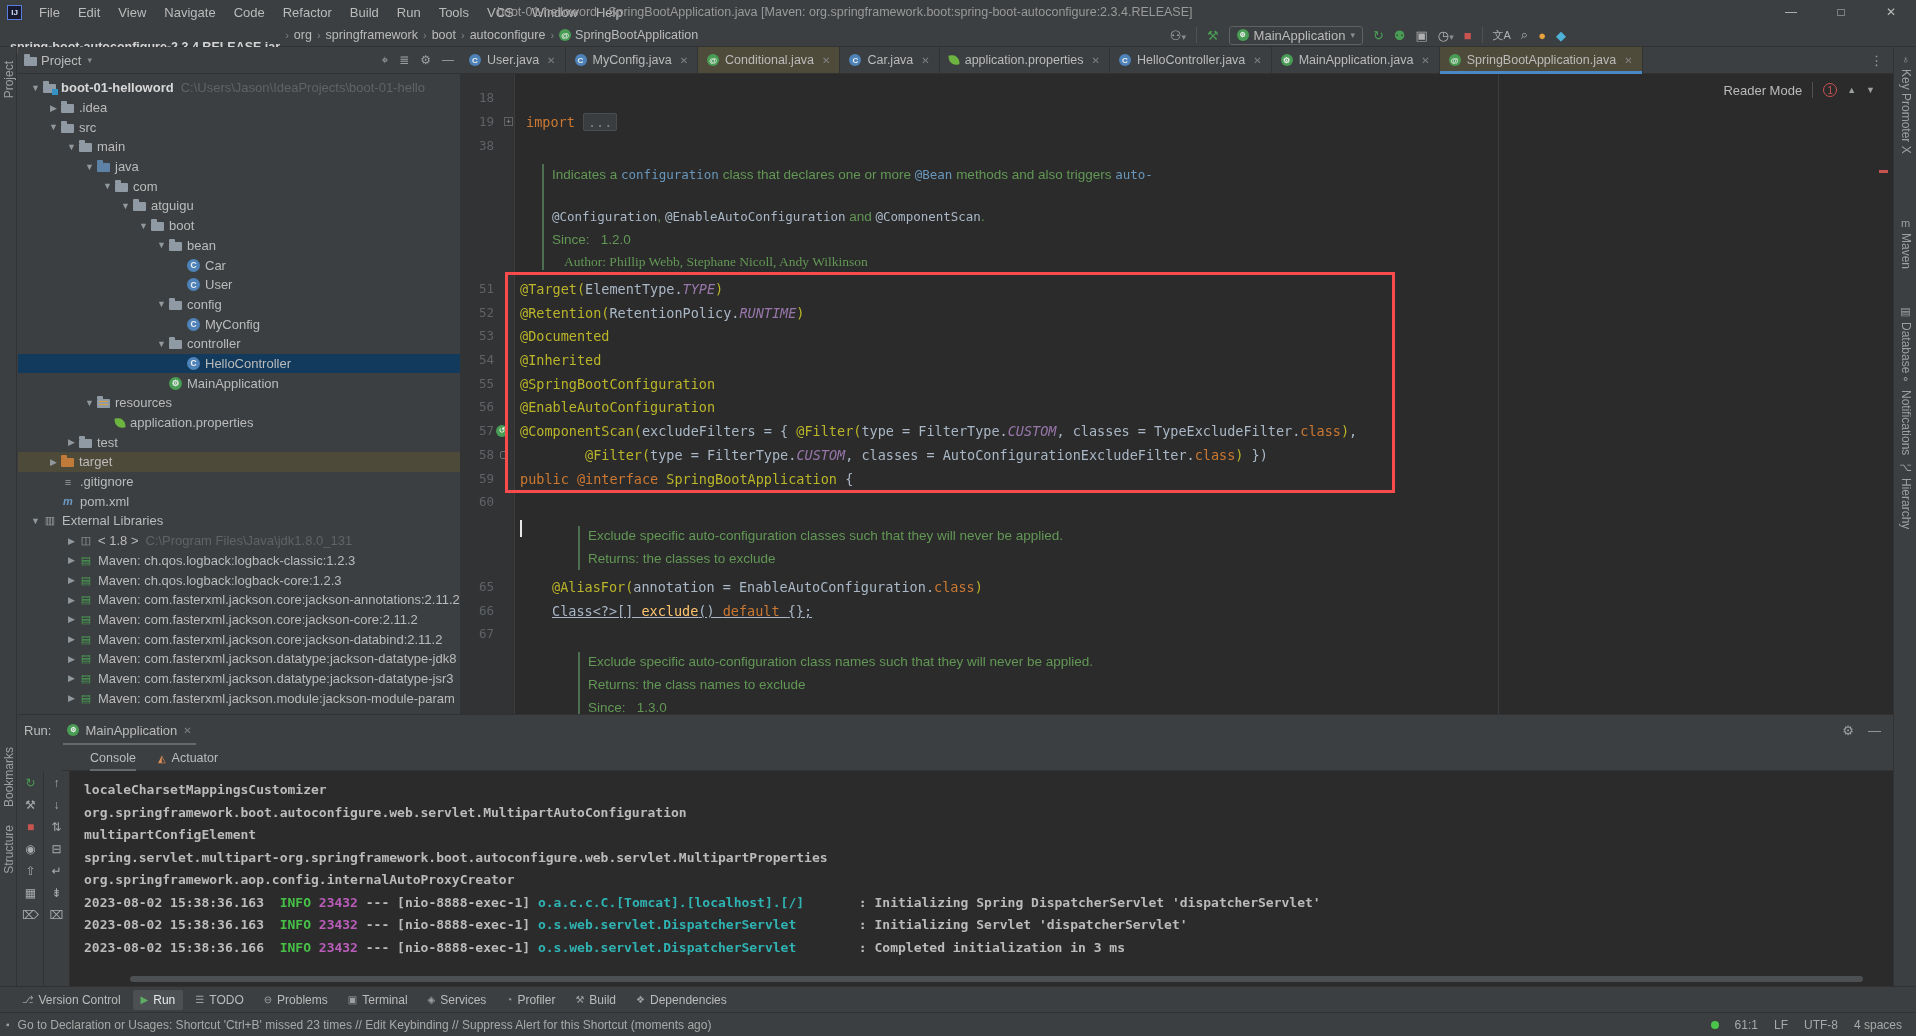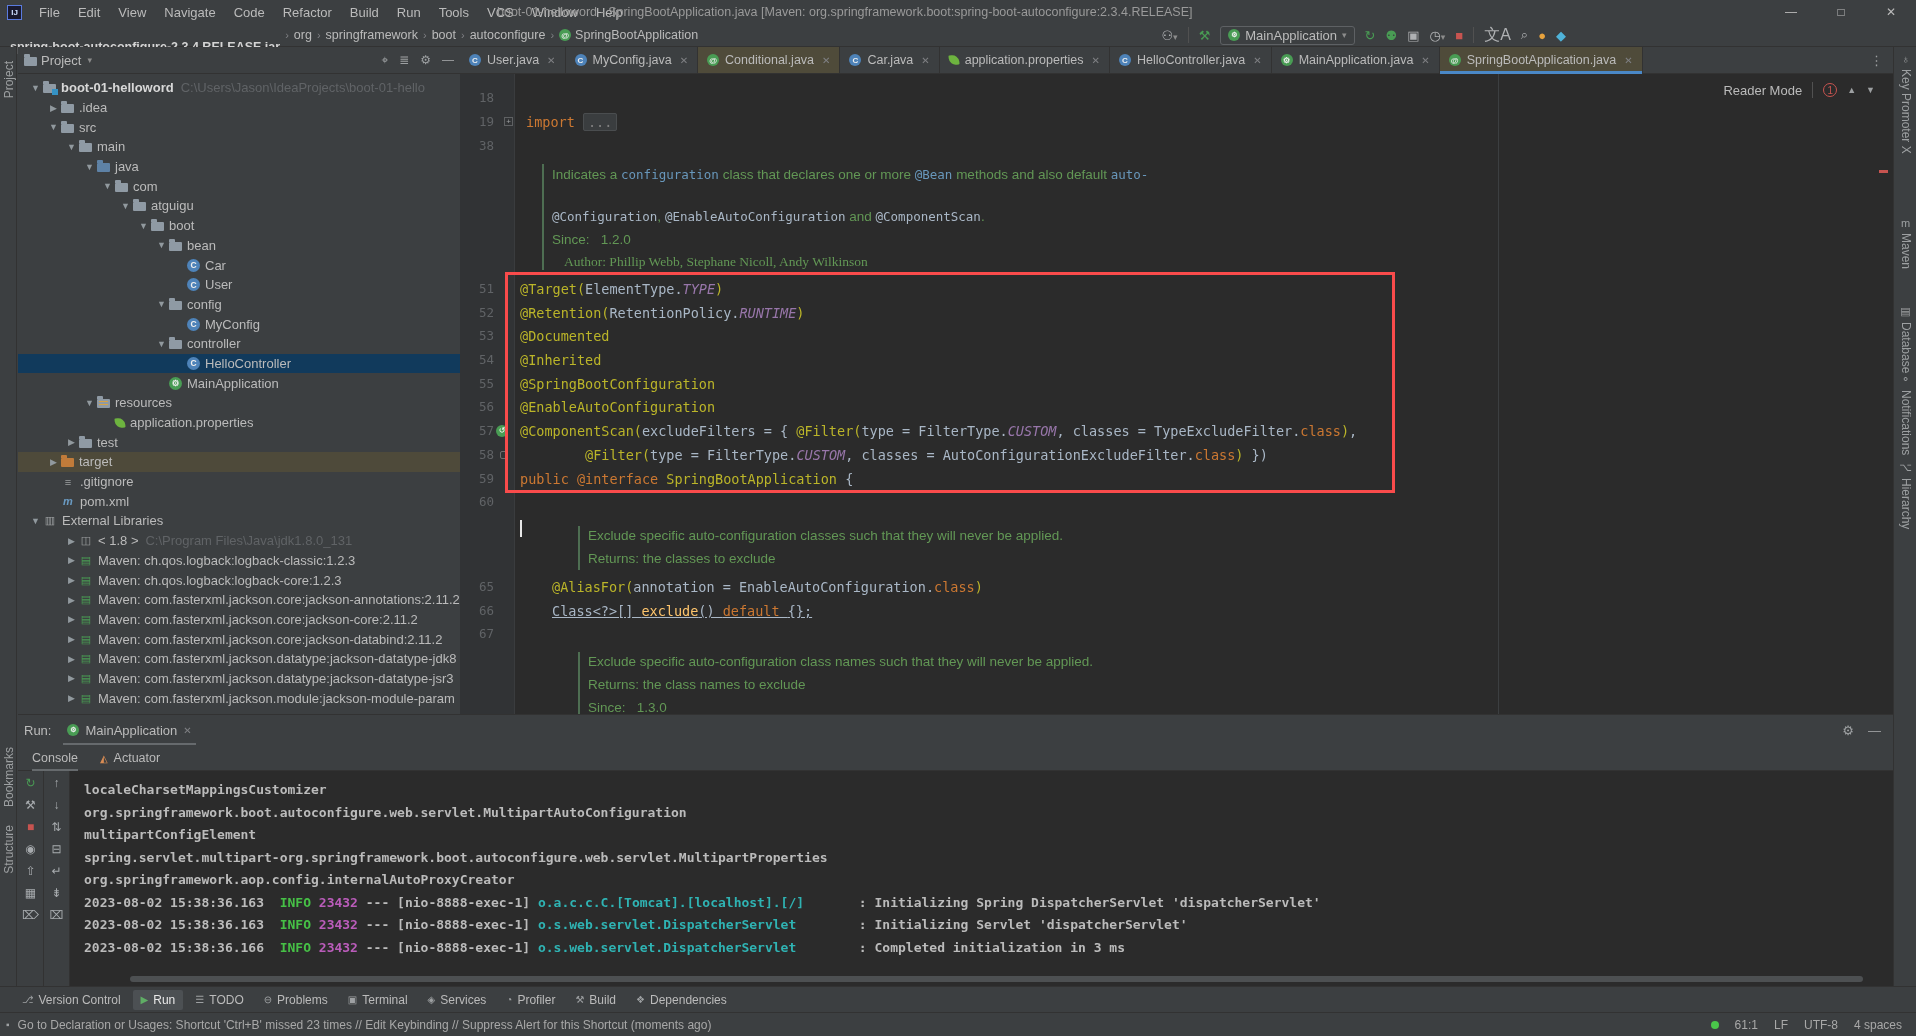--- a/index.html
+++ b/index.html
@@ -116,21 +116,21 @@
 
   
   .runpanel { position:absolute; left:18px; top:714px; width:1875px; height:272px; background:#3C3F41;
     border-top:1px solid #323232; }
   .runhead { height:30px; display:flex; align-items:center; padding-left:6px; }
   .runtab { display:flex; align-items:center; gap:6px; margin-left:12px; padding:0 4px; position:relative; height:30px; }
   .runtab::after { content:''; position:absolute; left:0; right:0; bottom:0; height:2px; background:#666A6D; }
   .runhead .hic { color:#9DA0A2; margin-left:14px; }
   .runhead .rsp { flex:1; }
   .runhead .hic:last-child { margin-right:12px; }
-  .runtabs { height:26px; display:flex; align-items:flex-start; border-bottom:1px solid #323232; padding-left:14px; gap:22px; }
+  .runtabs { height:26px; display:flex; align-items:flex-start; border-bottom:1px solid #323232; padding-left:28px; gap:22px;margin-left:44px; }
   .rtab { position:relative; height:26px; display:flex; align-items:center; gap:6px; color:#BBBBBB; font-size:12.5px; }
   .rtab.on::after { content:''; position:absolute; left:0; right:0; bottom:0; height:2px; background:#666A6D; }
   .runbody { position:relative; height:215px; display:flex; }
   .istrip { width:26px; display:flex; flex-direction:column; align-items:center; padding-top:6px; gap:9px;
     border-right:1px solid #323232; }
   .istrip .ii { font-size:12px; color:#A7ABAE; line-height:13px; }
   .ii.g { color:#499C54; } .ii.r { color:#C75450; }
   .console { flex:1; position:relative; background:#2B2B2B; padding:8px 0 0 14px; overflow:hidden;
     font-family:"DejaVu Sans Mono", monospace; font-size:13px; font-weight:bold; }
   .cline { height:22.5px; line-height:22.5px; white-space:pre; color:#BBBBBB; }
@@ -203,21 +203,21 @@
         <span class="circ c-boot" style="width:12px;height:12px;font-size:7px">⚙</span>
         <span>MainApplication</span>
         <span class="dd">▾</span>
       </span>
       <span class="nico g">↻</span>
       <span class="nico g">⚉</span>
       <span class="nico">▣</span>
       <span class="nico">◷<span class="dd">▾</span></span>
       <span class="nico r">■</span>
       <span class="vsep"></span>
-      <span class="nico" style="font-size:16px">文A</span>
+      <span class="nico" style="font-size:11px">文A</span>
       <span class="nico">⌕</span>
       <span class="nico o">●</span>
       <span class="nico bl">◆</span>
     </div>
   </div>
 
   <div class="lstrip">
     <span class="vlabel" style="top:14px">Project</span>
     <span class="vlabel" style="top:700px">Bookmarks</span>
     <span class="vlabel" style="top:778px">Structure</span>
@@ -453,21 +453,21 @@
         <span class="errball">1</span>
         <span class="chvr">▲</span>
         <span class="chvr">▼</span>
       </div>
       <div class="scrollerr"></div>
     <div class="gnum" style="top: 13px;">18</div>
         <div class="gnum" style="top: 37px;">19</div>
         <div class="foldbox" style="left: 44px; top: 43px;">+</div>
         <div class="eline" style="left: 66px; top: 37px;"><span class="s-k">import </span><span class="foldchip">...</span></div>
         <div class="gnum" style="top: 61px;">38</div>
-        <div class="eline doc" style="left: 92px; top: 90px;"><span class="s-d">Indicates a </span><span class="s-dc">configuration</span><span class="s-d"> class that declares one or more </span><span class="s-dc">@Bean</span><span class="s-d"> methods and also default </span><span class="s-dc">auto-</span></div>
+        <div class="eline doc" style="left: 92px; top: 90px;"><span class="s-d">Indicates a </span><span class="s-dc">configuration</span><span class="s-d"> class that declares one or more </span><span class="s-dc">@Bean</span><span class="s-d"> methods and also triggers </span><span class="s-dc">auto-</span></div>
         <div class="eline doc" style="left: 92px; top: 132px;"><span class="s-dg">@Configuration</span><span class="s-d">, </span><span class="s-dg">@EnableAutoConfiguration</span><span class="s-d"> and </span><span class="s-dg">@ComponentScan</span><span class="s-d">.</span></div>
         <div class="eline doc" style="left: 92px; top: 155px;"><span class="s-d">Since:   1.2.0</span></div>
         <div class="eline doc" style="left: 104px; top: 177px; font-family: Liberation Serif, serif;"><span class="s-d">Author: Phillip Webb, Stephane Nicoll, Andy Wilkinson</span></div>
         <div class="gnum" style="top: 204px;">51</div>
         <div class="eline" style="left: 60px; top: 204px;"><span class="s-a">@Target(</span><span class="s-t">ElementType.</span><span class="s-c">TYPE</span><span class="s-a">)</span></div>
         <div class="gnum" style="top: 228px;">52</div>
         <div class="eline" style="left: 60px; top: 228px;"><span class="s-a">@Retention(</span><span class="s-t">RetentionPolicy.</span><span class="s-c">RUNTIME</span><span class="s-a">)</span></div>
         <div class="gnum" style="top: 251px;">53</div>
         <div class="eline" style="left: 60px; top: 251px;"><span class="s-a">@Documented</span></div>
         <div class="gnum" style="top: 275px;">54</div>

